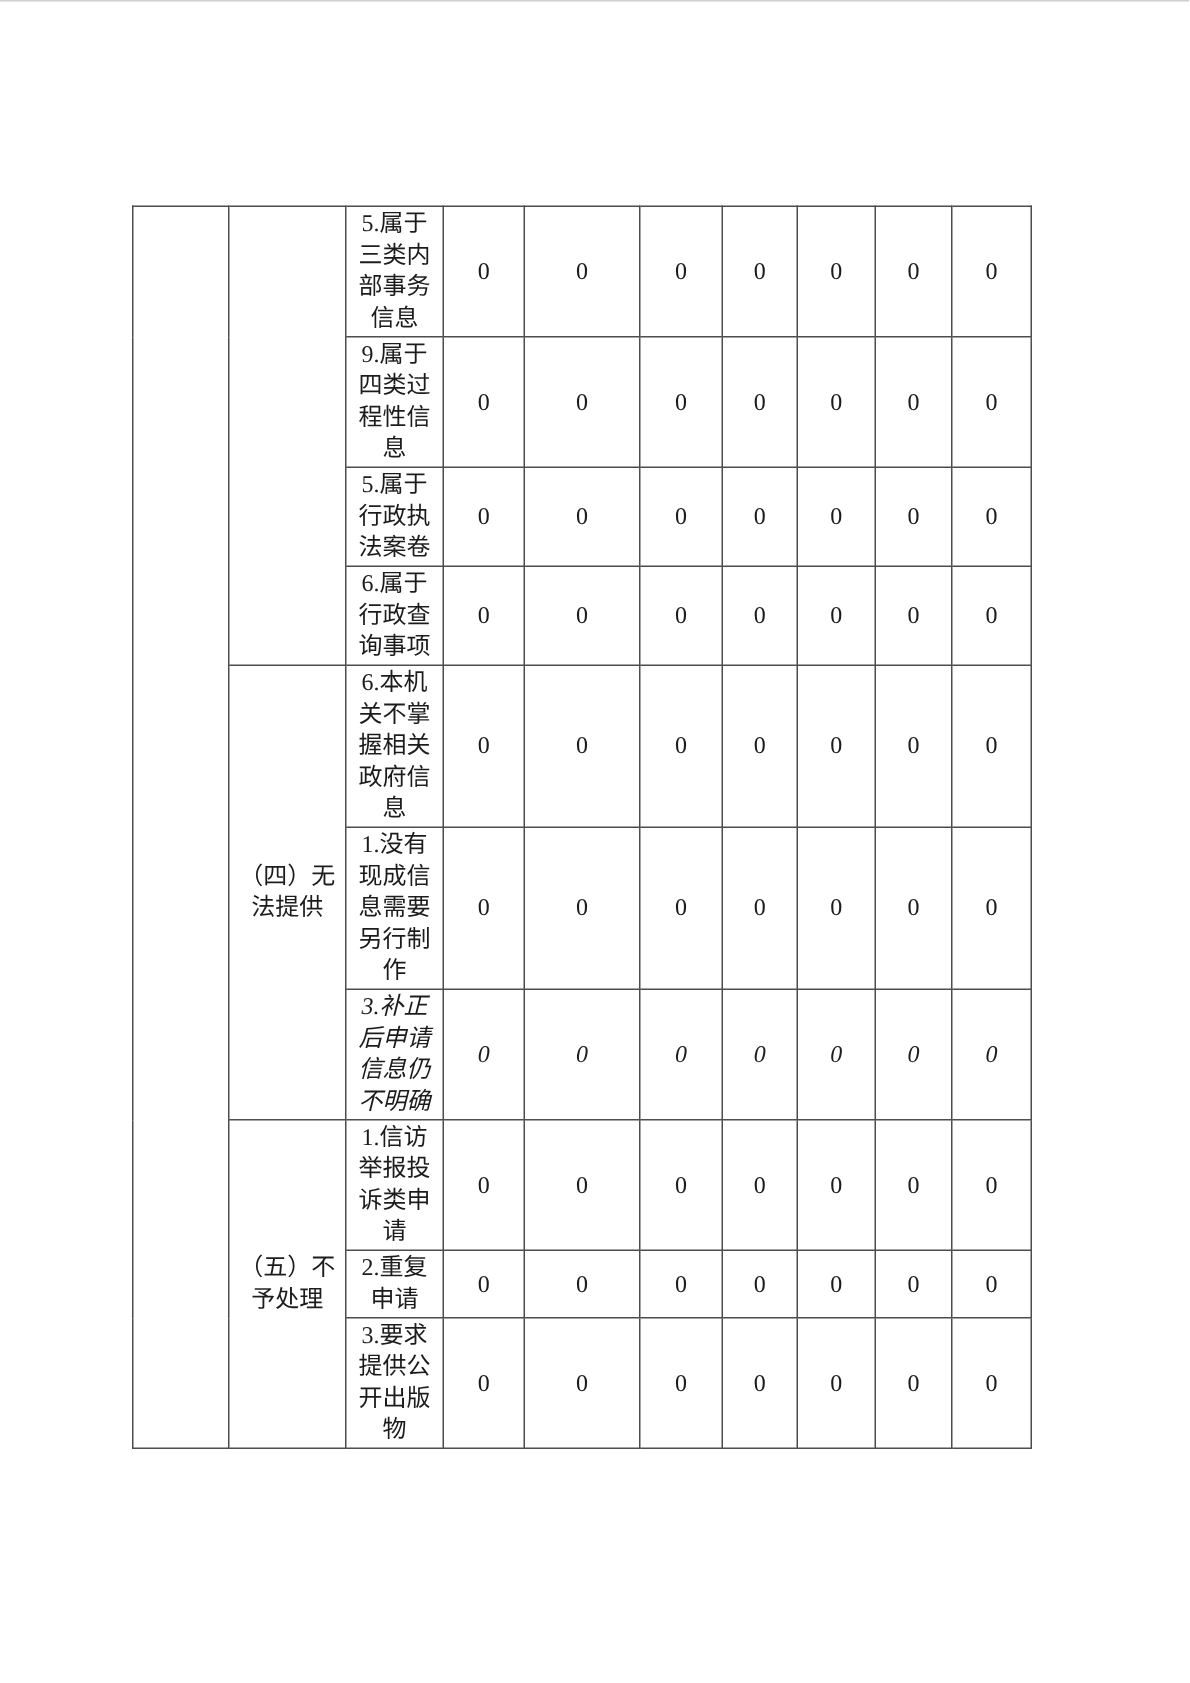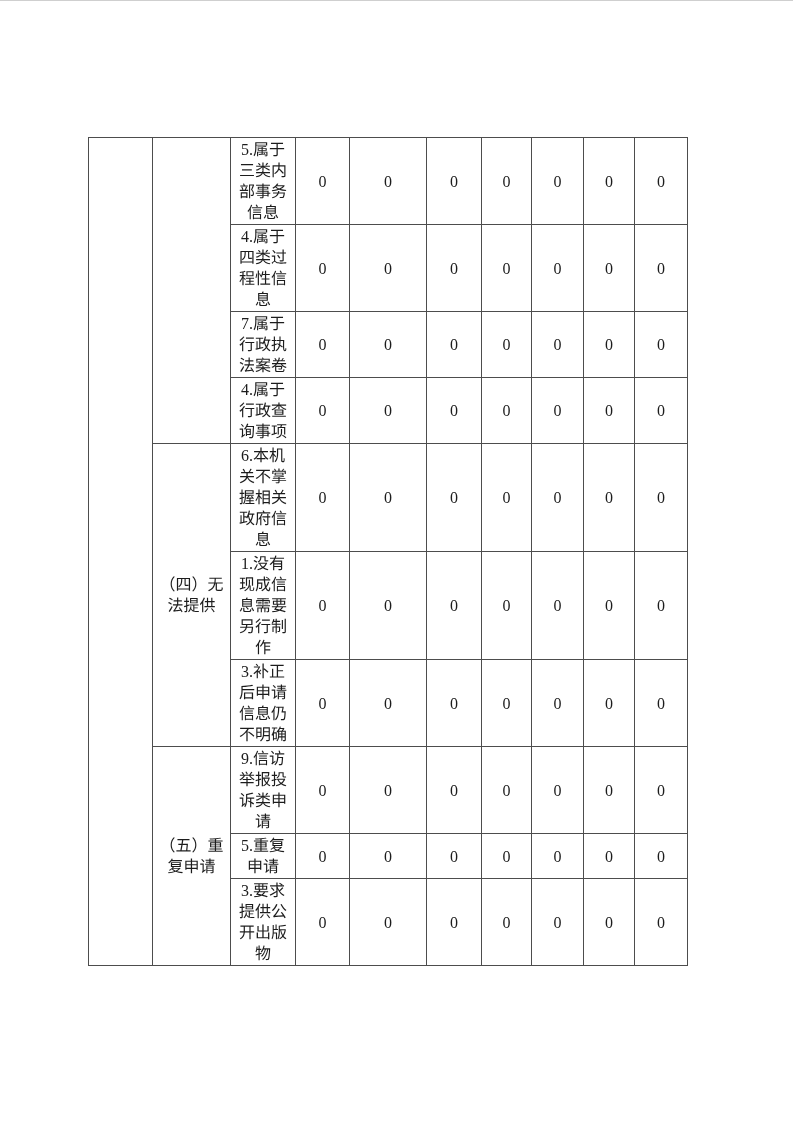--- a/index.html
+++ b/index.html
@@ -38,21 +38,21 @@
   td.spacer-col { padding: 0; }
   td.category-col { padding: 1px 2px; }
   td.value-col { padding: 0; }
   
   table.report tr:nth-child(1)  { height: 85px; }
   table.report tr:nth-child(2)  { height: 85px; }
   table.report tr:nth-child(3)  { height: 65px; }
   table.report tr:nth-child(4)  { height: 61px; }
   table.report tr:nth-child(5)  { height: 103px; }
   table.report tr:nth-child(6)  { height: 105px; }
-  table.report tr:nth-child(7)  { height: 85px; }
+  table.report tr:nth-child(7)  { height: 85px; font-style: italic; }
   table.report tr:nth-child(8)  { height: 82px; }
   table.report tr:nth-child(9)  { height: 43px; }
   table.report tr:nth-child(10) { height: 84px; margin-left: 32px; }
 </style>
 </head>
 <body>
 
 <div class="page" style="--page-bg: #ffffff; --border-color: #4d4d4d; --text-color: #1c1c1c;">
   <div class="page-top-edge"></div>
 
@@ -76,41 +76,41 @@
           <td class="label-col">5.属于三类内部事务信息</td>
           <td class="value-col">0</td>
           <td class="value-col">0</td>
           <td class="value-col">0</td>
           <td class="value-col">0</td>
           <td class="value-col">0</td>
           <td class="value-col">0</td>
           <td class="value-col">0</td>
         </tr>
         <tr>
-          <td class="label-col">4.属于四类过程性信息</td>
+          <td class="label-col">9.属于四类过程性信息</td>
           <td class="value-col">0</td>
           <td class="value-col">0</td>
           <td class="value-col">0</td>
           <td class="value-col">0</td>
           <td class="value-col">0</td>
           <td class="value-col">0</td>
           <td class="value-col">0</td>
         </tr>
         <tr>
-          <td class="label-col">7.属于行政执法案卷</td>
+          <td class="label-col">5.属于行政执法案卷</td>
           <td class="value-col">0</td>
           <td class="value-col">0</td>
           <td class="value-col">0</td>
           <td class="value-col">0</td>
           <td class="value-col">0</td>
           <td class="value-col">0</td>
           <td class="value-col">0</td>
         </tr>
         <tr>
-          <td class="label-col">4.属于行政查询事项</td>
+          <td class="label-col">6.属于行政查询事项</td>
           <td class="value-col">0</td>
           <td class="value-col">0</td>
           <td class="value-col">0</td>
           <td class="value-col">0</td>
           <td class="value-col">0</td>
           <td class="value-col">0</td>
           <td class="value-col">0</td>
         </tr>
         <tr>
           <td rowspan="3" class="category-col">（四）无法提供</td>
@@ -137,32 +137,32 @@
           <td class="label-col">3.补正后申请信息仍不明确</td>
           <td class="value-col">0</td>
           <td class="value-col">0</td>
           <td class="value-col">0</td>
           <td class="value-col">0</td>
           <td class="value-col">0</td>
           <td class="value-col">0</td>
           <td class="value-col">0</td>
         </tr>
         <tr>
-          <td rowspan="3" class="category-col">（五）重复申请</td>
-          <td class="label-col">9.信访举报投诉类申请</td>
+          <td rowspan="3" class="category-col">（五）不予处理</td>
+          <td class="label-col">1.信访举报投诉类申请</td>
           <td class="value-col">0</td>
           <td class="value-col">0</td>
           <td class="value-col">0</td>
           <td class="value-col">0</td>
           <td class="value-col">0</td>
           <td class="value-col">0</td>
           <td class="value-col">0</td>
         </tr>
         <tr>
-          <td class="label-col">5.重复申请</td>
+          <td class="label-col">2.重复申请</td>
           <td class="value-col">0</td>
           <td class="value-col">0</td>
           <td class="value-col">0</td>
           <td class="value-col">0</td>
           <td class="value-col">0</td>
           <td class="value-col">0</td>
           <td class="value-col">0</td>
         </tr>
         <tr>
           <td class="label-col">3.要求提供公开出版物</td>

